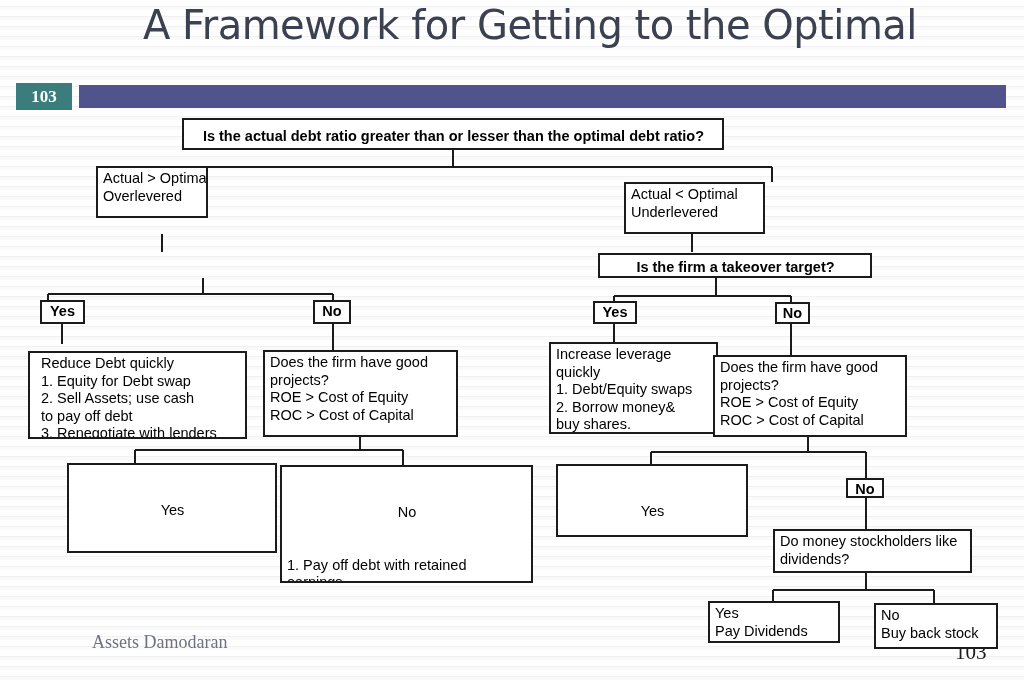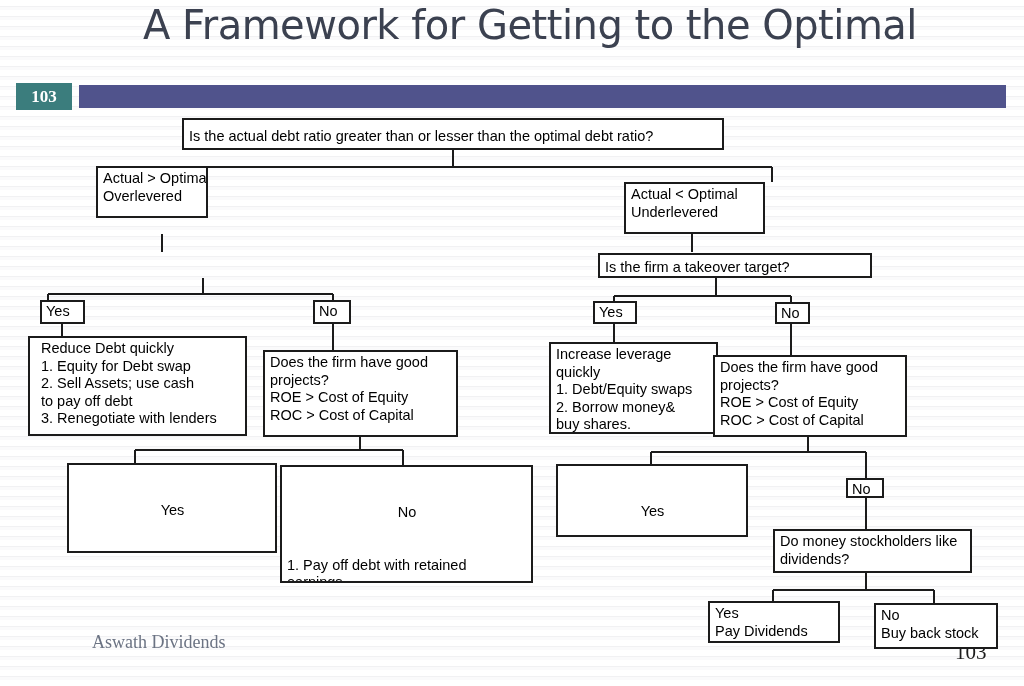--- a/index.html
+++ b/index.html
@@ -89,21 +89,21 @@
     border: 2px solid #1b1b1b;
     background: #ffffff;
     font-size: 14.5px;
     line-height: 17.5px;
     color: #000000;
     padding: 2px 4px 2px 5px;
     white-space: pre;
     overflow: hidden;
     z-index: 3;
   }
-  .node.center { text-align: left; }
+  .node.center { text-align: center; font-weight: bold; }
   .node .hdr { display: block; text-align: center; }
   .node .body { display: block; text-align: left; }
   .node.tiny {
     padding: 0px 4px;
     line-height: 19px;
     font-size: 14.5px;
   }
 
   
   #footer-author {
@@ -188,21 +188,21 @@
     <div class="node center" style="left:182px; top:118px; width:542px; height:32px; line-height:28px;">Is the actual debt ratio greater than or lesser than the optimal debt ratio?</div>
 
     <div class="node" style="left:96px; top:166px; width:112px; height:52px;">Actual &gt; Optimal
 Overlevered</div>
 
 
     <div class="node tiny center" style="left:40px; top:300px; width:45px; height:24px;">Yes</div>
 
     <div class="node tiny center" style="left:313px; top:300px; width:38px; height:24px;">No</div>
 
-    <div class="node" style="left:28px; top:336px; width:219px; height:100px;padding-left:11px;">Reduce Debt quickly
+    <div class="node" style="left:28px; top:351px; width:219px; height:88px;padding-left:11px;">Reduce Debt quickly
 1. Equity for Debt swap
 2. Sell Assets; use cash
 to pay off debt
 3. Renegotiate with lenders</div>
 
     <div class="node" style="left:263px; top:350px; width:195px; height:87px;">Does the firm have good
 projects?
 ROE &gt; Cost of Equity
 ROC &gt; Cost of Capital</div>
 
@@ -251,16 +251,16 @@
 dividends?</div>
 
     <div class="node" style="left:708px; top:601px; width:132px; height:42px;">Yes
 Pay Dividends</div>
 
     <div class="node" style="left:874px; top:603px; width:124px; height:46px;">No
 Buy back stock</div>
 
   </div>
 
-  <div id="footer-author">Aswath Dividends</div>
+  <div id="footer-author">Assets Damodaran</div>
   <div id="footer-page">103</div>
 
 </div>
 
 </body></html>

